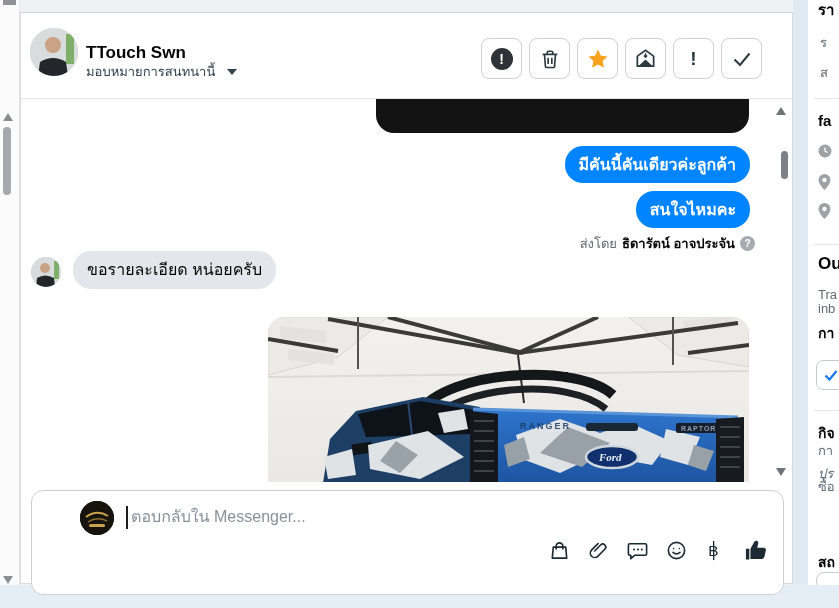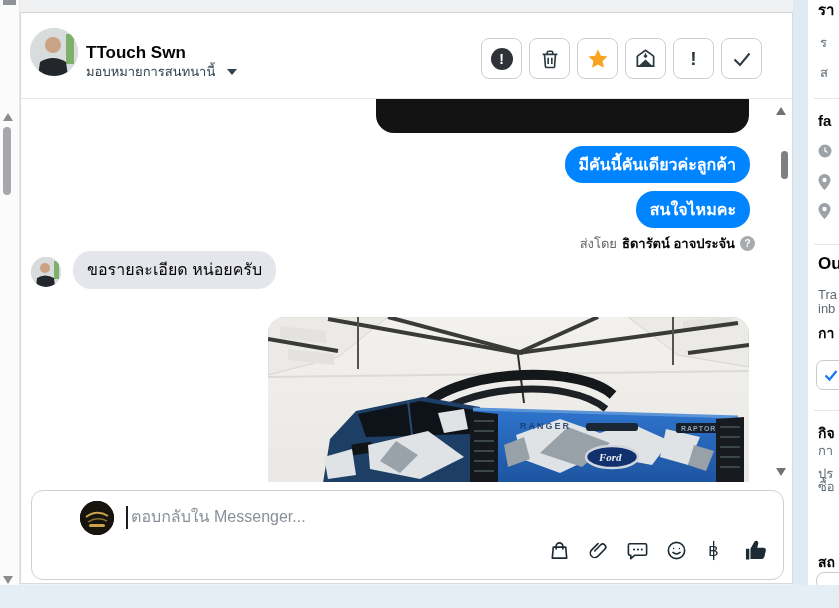--- a/index.html
+++ b/index.html
@@ -42,21 +42,21 @@
   .in-avatar { position:absolute; left:10px; top:158px; width:30px; height:30px; border-radius:50%; overflow:hidden; background:#cfd4d6; }
   .truck { position:absolute; left:247px; top:218px; width:481px; height:166px; border-radius:16px 16px 0 0; overflow:hidden; cursor:pointer; }
 
   .chat-sb-up { position:absolute; right:6px; top:8px; }
   .chat-sb-up .t { border-bottom-color:#6f7276; }
   .chat-sb-thumb { position:absolute; right:4px; top:52px; width:7px; height:28px; background:#7d8084; border-radius:4px; }
   .chat-sb-down { position:absolute; right:6px; top:369px; }
   .chat-sb-down .t { border-top-color:#6f7276; }
 
   
-  .composer { position:absolute; left:10px; top:477px; width:753px; height:90px; border:1px solid #ccd0d5; border-radius:12px; background:#fff; }
+  .composer { position:absolute; left:10px; top:477px; width:753px; height:105px; border:1px solid #ccd0d5; border-radius:12px; background:#fff; }
   .comp-avatar { position:absolute; left:48px; top:10px; width:34px; height:34px; border-radius:50%; overflow:hidden; background:#14110c; }
   .comp-cursor { position:absolute; left:94px; top:15px; width:1.5px; height:23px; background:#1d1d1f; }
   .comp-input { position:absolute; left:99px; top:12px; width:420px; height:28px; border:none; outline:none; font-size:16px; color:#050505; font-family:inherit; background:transparent; }
   .comp-input::placeholder { color:#8a9099; }
   .comp-icons { position:absolute; right:14px; top:46px; display:flex; align-items:center; gap:13px; }
   .cicon { width:26px; height:26px; display:flex; align-items:center; justify-content:center; cursor:pointer; }
 
   
   .sidebar { position:absolute; left:808px; top:0; width:31px; height:585px; background:#fff; overflow:hidden; }
   .sb-h { position:absolute; left:10px; font-weight:700; color:#050505; font-size:15px; white-space:nowrap; }
@@ -338,17 +338,17 @@
   <div class="chip">
     <svg width="16" height="16" viewBox="0 0 16 16" fill="none" stroke="#1877f2" stroke-width="2.2">
       <path d="M2.5 8.5 L6.5 12.5 13.5 4"></path>
     </svg>
   </div>
   <div class="sb-div" style="top:410px;"></div>
 
   <div class="sb-h" style="top:422px;font-size:14px;">กิจ</div>
   <div class="sb-t" style="top:440px;left:10px;">กา</div>
   <div class="sb-t" style="top:476px;left:10px;">ซื้อ</div>
-  <div class="sb-t" style="top:463px;left:10px;">ปร</div>
+  <div class="sb-t" style="top:463px;left:10px;font-style:italic;">ปร</div>
 
   <div class="sb-h" style="top:551px;font-size:14px;">สถ</div>
   <div class="chip2"></div>
 </div>
 
 </body></html>

